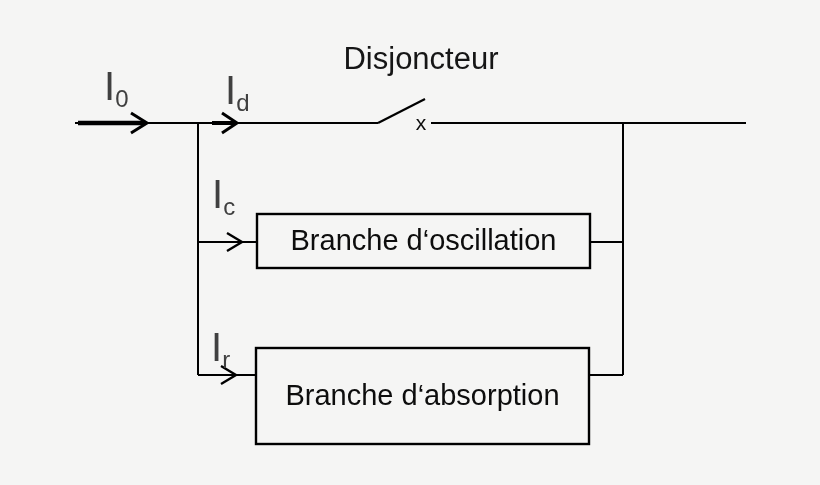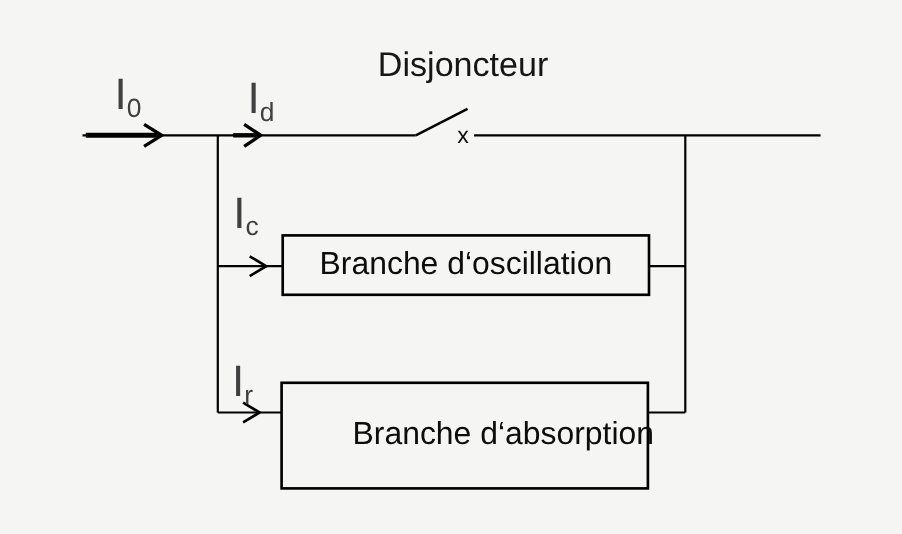--- a/index.html
+++ b/index.html
@@ -64,21 +64,20 @@
     left: 257px;
     top: 214px;
     width: 333px;
     height: 54px;
   }
   .box-label-absorption {
     left: 256px;
     top: 348px;
     width: 333px;
     height: 96px;
-    padding-left: 35px;
   }
   .switch-x-text {
     font-family: "Liberation Sans", sans-serif;
     font-size: 21px;
     fill: #0d0d0d;
   }
 </style>
 </head>
 <body>
 

